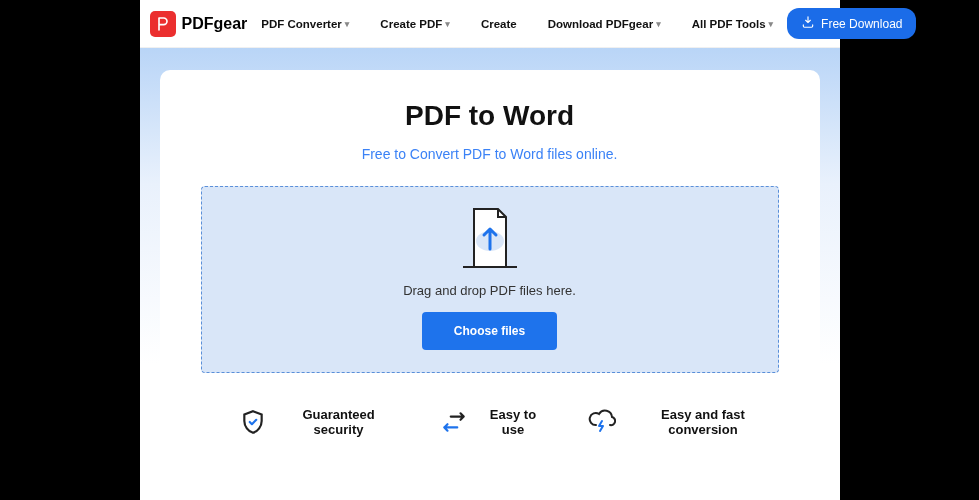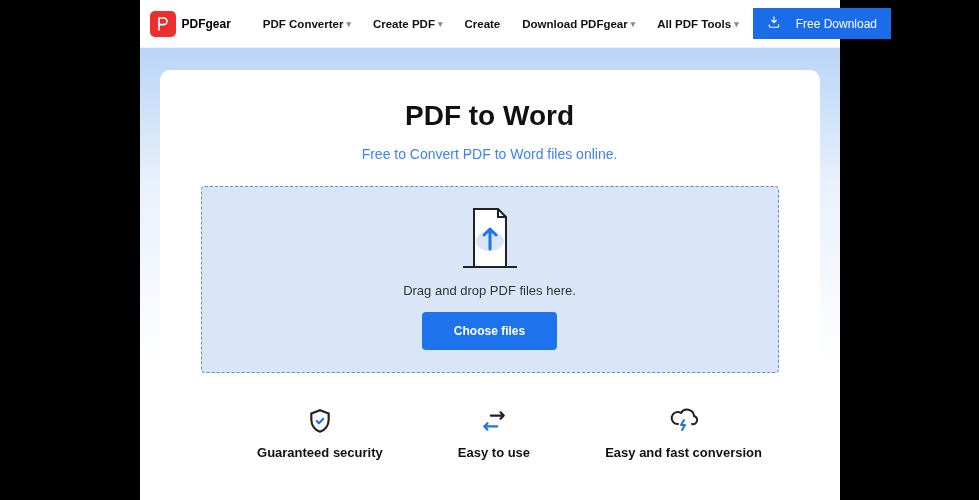--- a/index.html
+++ b/index.html
@@ -27,59 +27,58 @@
       border-bottom: 1px solid #f0f0f0;
       gap: 14px;
       font-size: 12px;
       white-space: nowrap;
     }
     .logo-area {
       display: flex;
       align-items: center;
       gap: 6px;
       font-weight: 700;
-      font-size: 12px;
+      font-size: 16px;
       color: #000;
     }
     .logo-icon {
       width: 26px;
       height: 26px;
       background: #eb2f2f;
       border-radius: 5px;
       display: flex;
       align-items: center;
       justify-content: center;
     }
     .nav {
       display: flex;
-      gap: 22px;
+      gap: 31px;
       flex: 1;
-      margin-left: 18px;
     }
     .nav-item {
       display: flex;
       align-items: center;
       gap: 3px;
       font-weight: 700;
       color: #111;
       font-size: 11.5px;
       cursor: pointer;
     }
     .chev { color: #888; font-size: 9px; }
     .download-btn {
       background: #1b6ce8;
       color: #fff;
       border: none;
-      border-radius: 0;
+      border-radius: 12px;
       padding: 7px 14px;
       font-size: 12px;
       font-weight: 500;
       display: flex;
       align-items: center;
-      gap: 15px;
+      gap: 6px;
       cursor: pointer;
     }
     
     .hero-bg {
       background: linear-gradient(180deg, #b9d5f7 0%, #e9f1fc 30%, #ffffff 70%);
       flex: 1;
       padding: 22px 20px 0;
     }
     .card {
       background: #fff;
@@ -125,21 +124,21 @@
       cursor: pointer;
     }
     
     .features {
       display: flex;
       justify-content: space-around;
       padding: 18px 10px 0;
     }
     .feature {
       display: flex;
-      flex-direction: column;
+      flex-direction: row;
       align-items: center;
       gap: 10px;
       margin-left: 40px;
     }
     .feature-icon {
       width: 28px;
       height: 28px;
       display: flex;
       align-items: center;
       justify-content: center;

